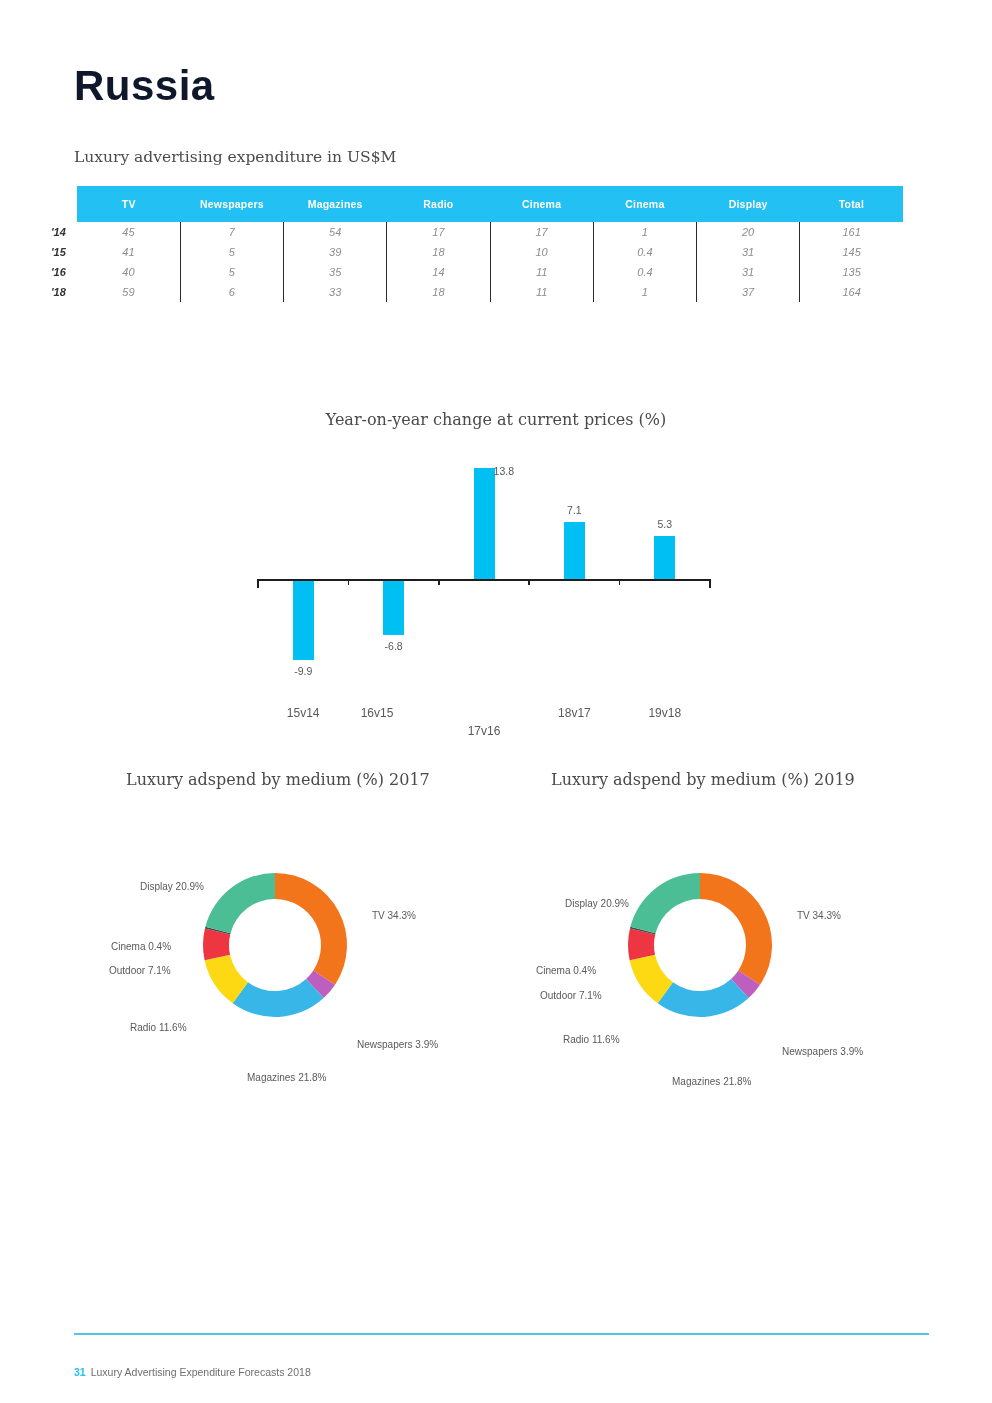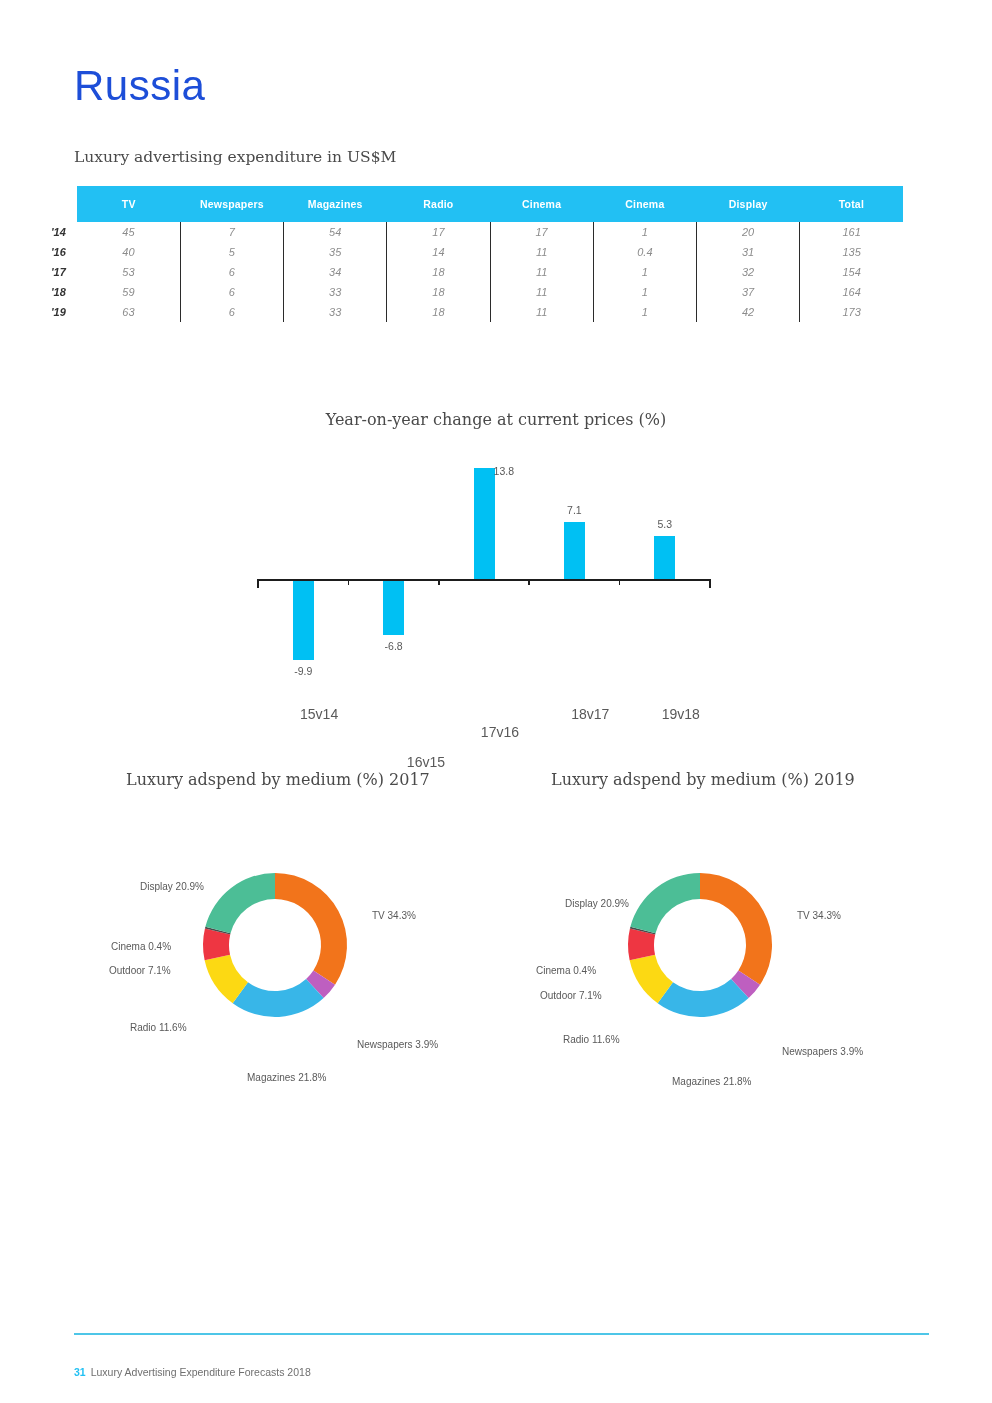--- a/index.html
+++ b/index.html
@@ -13,23 +13,23 @@
     position: relative;
     overflow: hidden;
   }
 
   
   .page-title {
     position: absolute;
     left: 74px;
     top: 62px;
     font-size: 42px;
-    font-weight: 400;
+    font-weight: 700;
     letter-spacing: 0.5px;
-    color: #1d4ed8;
+    color: #0f172a;
     font-family: "Liberation Sans", sans-serif;
   }
 
   .section-caption {
     position: absolute;
     font-family: "DejaVu Serif", serif;
     color: #4a4a4a;
     font-size: 15.5px;
     white-space: nowrap;
   }
@@ -108,23 +108,23 @@
   }
   .bar-value {
     position: absolute;
     font-size: 10.5px;
     color: #595959;
     text-align: center;
     width: 60px;
   }
   .bar-cat {
     position: absolute;
-    font-size: 14px;
-    color: #595959;
-    text-align: right;
+    font-size: 12px;
+    color: #595959;
+    text-align: center;
     width: 70px;
     top: 266px;
   }
 
   
   .donut-caption { font-size: 16px; }
   #donut1-caption { left: 126px; top: 770px; }
   #donut2-caption { left: 551px; top: 770px; }
 
   .donut-wrap { position: absolute; }
@@ -189,83 +189,72 @@
       <td>45</td>
       <td class="divider">7</td>
       <td class="divider">54</td>
       <td class="divider">17</td>
       <td class="divider">17</td>
       <td class="divider">1</td>
       <td class="divider">20</td>
       <td class="divider">161</td>
     </tr>
     <tr>
+      <td class="rowlabel">'15</td>
+      <td>41</td>
+      <td class="divider">5</td>
+      <td class="divider">39</td>
+      <td class="divider">18</td>
+      <td class="divider">10</td>
+      <td class="divider">0.4</td>
+      <td class="divider">31</td>
+      <td class="divider">145</td>
+    </tr>
+    <tr>
       <td class="rowlabel">'16</td>
       <td>40</td>
       <td class="divider">5</td>
       <td class="divider">35</td>
       <td class="divider">14</td>
       <td class="divider">11</td>
       <td class="divider">0.4</td>
       <td class="divider">31</td>
       <td class="divider">135</td>
     </tr>
     <tr>
-      <td class="rowlabel">'17</td>
-      <td>53</td>
-      <td class="divider">6</td>
-      <td class="divider">34</td>
-      <td class="divider">18</td>
-      <td class="divider">11</td>
-      <td class="divider">1</td>
-      <td class="divider">32</td>
-      <td class="divider">154</td>
-    </tr>
-    <tr>
       <td class="rowlabel">'18</td>
       <td>59</td>
       <td class="divider">6</td>
       <td class="divider">33</td>
       <td class="divider">18</td>
       <td class="divider">11</td>
       <td class="divider">1</td>
       <td class="divider">37</td>
       <td class="divider">164</td>
-    </tr>
-    <tr>
-      <td class="rowlabel">'19</td>
-      <td>63</td>
-      <td class="divider">6</td>
-      <td class="divider">33</td>
-      <td class="divider">18</td>
-      <td class="divider">11</td>
-      <td class="divider">1</td>
-      <td class="divider">42</td>
-      <td class="divider">173</td>
     </tr>
   </tbody>
 </table>
 
 <div class="section-caption" id="bar-caption">Year-on-year change at current prices (%)</div>
 
 <div class="bar-chart">
   <div class="bar-axis"></div>
   <div id="bar-chart-render">
       <div class="axis-cap" style="left: -0.75px;"></div>
       <div class="axis-tick" style="left: 89.65px;"></div>
       <div class="axis-tick" style="left: 180.05px;"></div>
       <div class="axis-tick" style="left: 270.45px;"></div>
       <div class="axis-tick" style="left: 360.85px;"></div>
       <div class="axis-cap" style="left: 451.25px;"></div>
       <div class="bar" style="left: 34.7px; width: 21px; height: 79.695px; background: rgb(0, 192, 243); top: 140.5px;"></div>
       <div class="bar-value" style="left: 15.2px; top: 224.695px;">-9.9</div>
       <div class="bar-cat" style="left: 10.2px;">15v14</div>
       <div class="bar" style="left: 125.1px; width: 21px; height: 54.74px; background: rgb(0, 192, 243); top: 140.5px;"></div>
       <div class="bar-value" style="left: 105.6px; top: 199.74px;">-6.8</div>
-      <div class="bar-cat" style="left: 117px; margin-top: 48px;">16v15</div>
+      <div class="bar-cat" style="left: 84px;">16v15</div>
       <div class="bar" style="left: 215.5px; width: 21px; height: 111.09px; background: rgb(0, 192, 243); top: 27.91px;"></div>
       <div class="bar-value" style="left: 196px; top: 25px; text-align: right;">13.8</div>
       <div class="bar-cat" style="left: 191px; margin-top: 18px;">17v16</div>
       <div class="bar" style="left: 305.9px; width: 21px; height: 57.155px; background: rgb(0, 192, 243); top: 81.845px;"></div>
       <div class="bar-value" style="left: 286.4px; top: 63.845px;">7.1</div>
       <div class="bar-cat" style="left: 281.4px;">18v17</div>
       <div class="bar" style="left: 396.3px; width: 21px; height: 42.665px; background: rgb(0, 192, 243); top: 96.335px;"></div>
       <div class="bar-value" style="left: 376.8px; top: 78.335px;">5.3</div>
       <div class="bar-cat" style="left: 371.8px;">19v18</div>
     </div>

